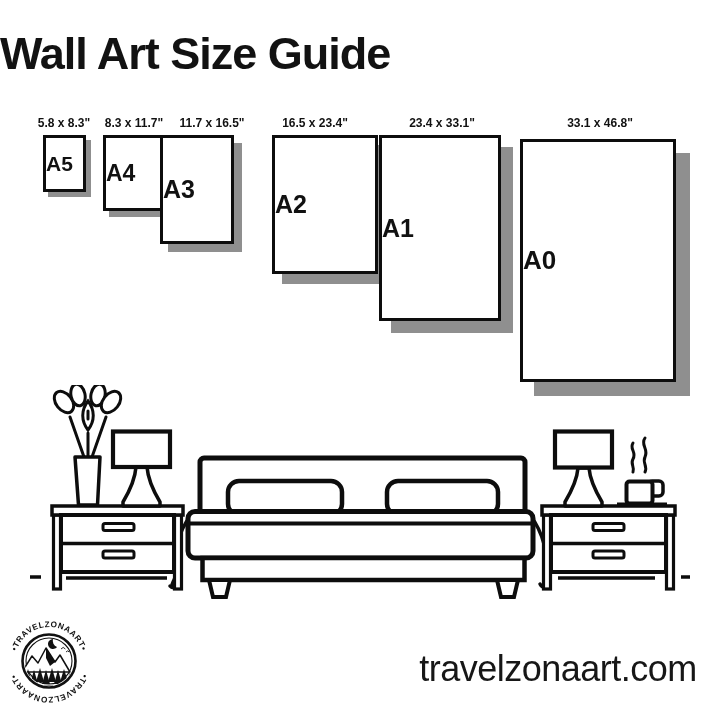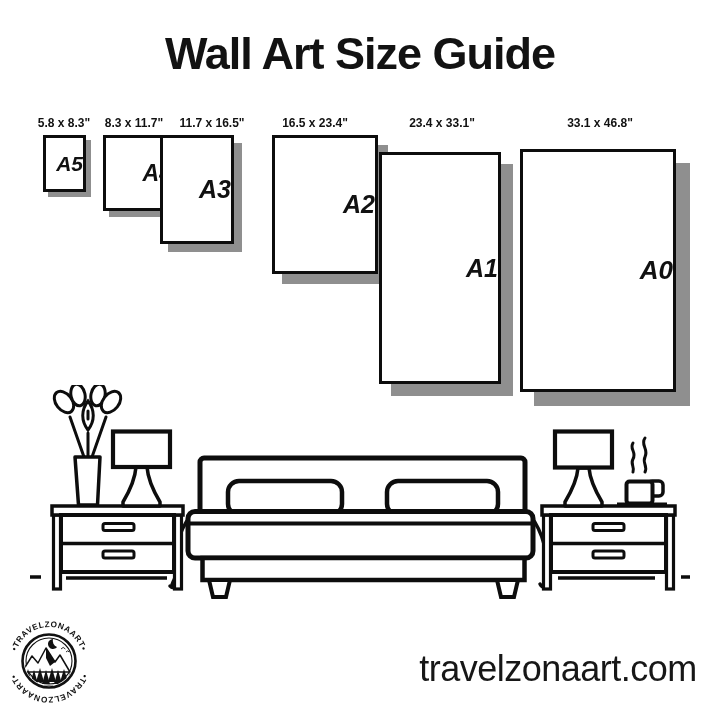--- a/index.html
+++ b/index.html
@@ -1,31 +1,31 @@
 <!DOCTYPE html>
 <html><head>
 <meta charset="utf-8">
 <style>
   html,body{margin:0;padding:0;background:#fff;}
   body{width:720px;height:720px;position:relative;overflow:hidden;
        font-family:"Liberation Sans","DejaVu Sans",sans-serif;color:#121212;}
-  .title{position:absolute;left:0;right:0;top:28px;text-align:center;
+  .title{position:absolute;left:0;right:0;top:28px;
          font-size:45px;font-weight:800;letter-spacing:-1px;color:#121212;}
   .paper{position:absolute;background:#fff;border:3px solid #0d0d0d;
-         box-sizing:border-box;display:flex;align-items:center;justify-content:flex-end;font-style:italic;}
+         box-sizing:border-box;display:flex;align-items:center;justify-content:flex-start;}
   .paper .pname{font-weight:700;color:#111;}
   .dims{position:absolute;top:116px;transform:translateX(-50%);white-space:nowrap;
         font-size:12px;font-weight:700;color:#111;letter-spacing:0px;}
   
   #p-a5{left:43px;top:135px;width:43px;height:57px;box-shadow:5px 5px 0 #8f8f8f;}
   #p-a4{left:103px;top:135px;width:72px;height:76px;box-shadow:6px 6px 0 #8f8f8f;}
   #p-a3{left:160px;top:135px;width:74px;height:109px;box-shadow:8px 8px 0 #8f8f8f;}
   #p-a2{left:272px;top:135px;width:106px;height:139px;box-shadow:10px 10px 0 #8f8f8f;}
-  #p-a1{left:379px;top:135px;width:122px;height:232px;box-shadow:12px 12px 0 #8f8f8f;margin-top:17px;}
-  #p-a0{left:520px;top:149px;width:156px;height:243px;box-shadow:14px 14px 0 #8f8f8f;padding-left:32px;}
+  #p-a1{left:379px;top:135px;width:122px;height:186px;box-shadow:12px 12px 0 #8f8f8f;}
+  #p-a0{left:520px;top:139px;width:156px;height:243px;box-shadow:14px 14px 0 #8f8f8f;}
   #p-a5 .pname{font-size:21px;}
   #p-a4 .pname{font-size:23px;}
   #p-a3 .pname,#p-a2 .pname,#p-a1 .pname{font-size:25px;}
   #p-a0 .pname{font-size:26px;}
   #l-a5{left:64px;} #l-a4{left:134px;} #l-a3{left:212px;}
   #l-a2{left:315px;} #l-a1{left:442px;} #l-a0{left:600px;}
   .scene{position:absolute;left:0px;top:385px;width:720px;height:225px;}
   .logo{position:absolute;left:2px;top:608px;width:94px;height:102px;}
   .website{position:absolute;left:551px;top:648px;transform:translateX(-50%);
            font-size:36px;font-weight:400;letter-spacing:-0.5px;color:#171717;white-space:nowrap;margin-left:7px;}

